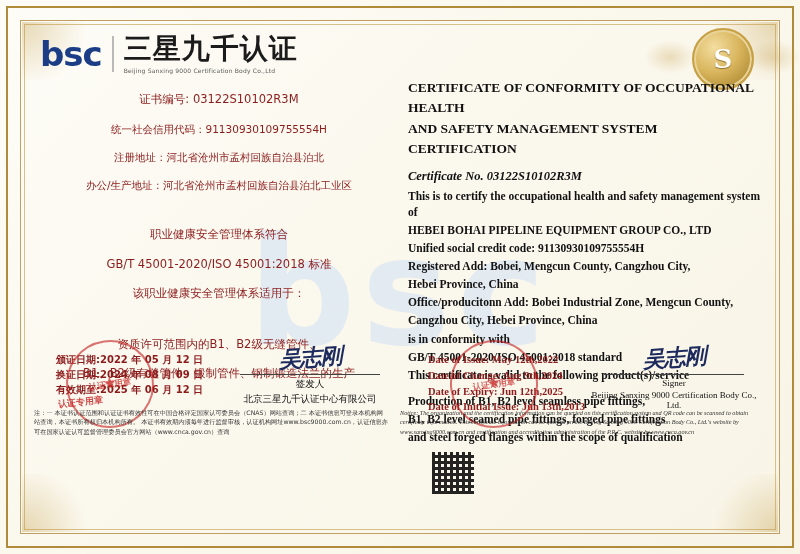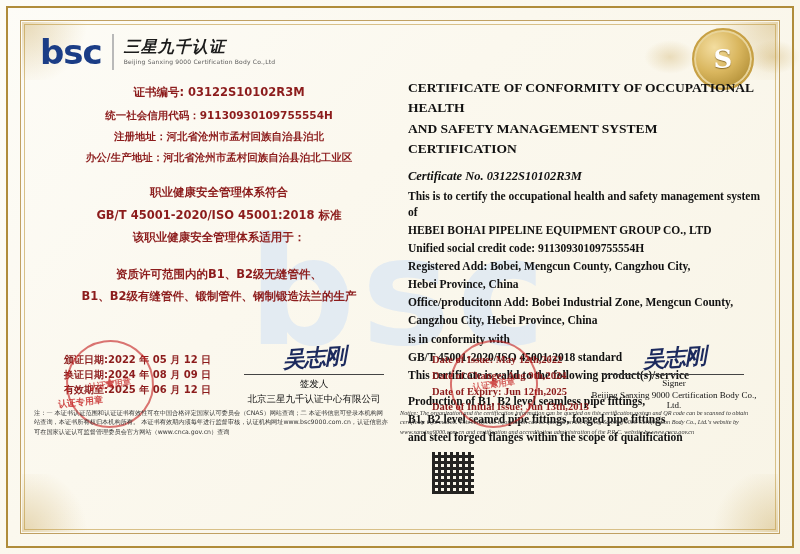--- a/index.html
+++ b/index.html
@@ -93,25 +93,24 @@
   .logo-divider {
     width: 2px; height: 36px;
     background: #b9b9b9;
     margin: 0 10px;
   }
   .logo-cn {
     line-height: 1.1;
   }
   .logo-cn .cn-main {
     font-family: "DejaVu Sans", sans-serif;
-    font-size: 16px;
+    font-size: 28px;
     font-weight: 700;
     color: #1b1b1b;
     letter-spacing: 1px;
-    font-style: italic;
   }
   .logo-cn .cn-sub {
     font-family: "DejaVu Sans", sans-serif;
     font-size: 6px;
     color: #5b5b5b;
     letter-spacing: .2px;
     margin-top: 3px;
   }
 
   
@@ -163,23 +162,23 @@
     font-family: "DejaVu Sans", sans-serif;
     font-size: 20px;
     font-weight: 700;
     color: #111;
     letter-spacing: 1px;
     margin-bottom: 12px;
   }
   .cn-line {
     font-family: "DejaVu Sans", sans-serif;
     font-size: 11.5px;
-    font-weight: 700;
+    font-weight: 400;
     color: #8c1c1c;
-    margin: 7px 0;
+    margin: 14px 0;
     line-height: 1.35;
   }
   .cn-line.small { font-size: 10.5px; }
   .cn-gap { height: 7px; }
 
   .en-title {
     font-family: "Liberation Serif", serif;
     font-size: 13.5px;
     font-weight: 700;
     line-height: 1.45;
@@ -192,21 +191,21 @@
     line-height: 1.4;
     margin: 2px 0;
   }
   .en-line.italic { font-style: italic; font-size: 12.5px; }
   .en-line.reg { font-weight: 700; }
   .en-gap { height: 6px; }
 
   
   .footer {
     position: absolute;
-    left: 46px; right: 34px; top: 352px;
+    left: 38px; right: 34px; top: 352px;
     display: flex;
   }
   .f-col {
     width: 50%;
     position: relative;
     box-sizing: border-box;
   }
   .f-left { padding-left: 18px; }
   .f-right { padding-left: 26px; }
   .date-line {

